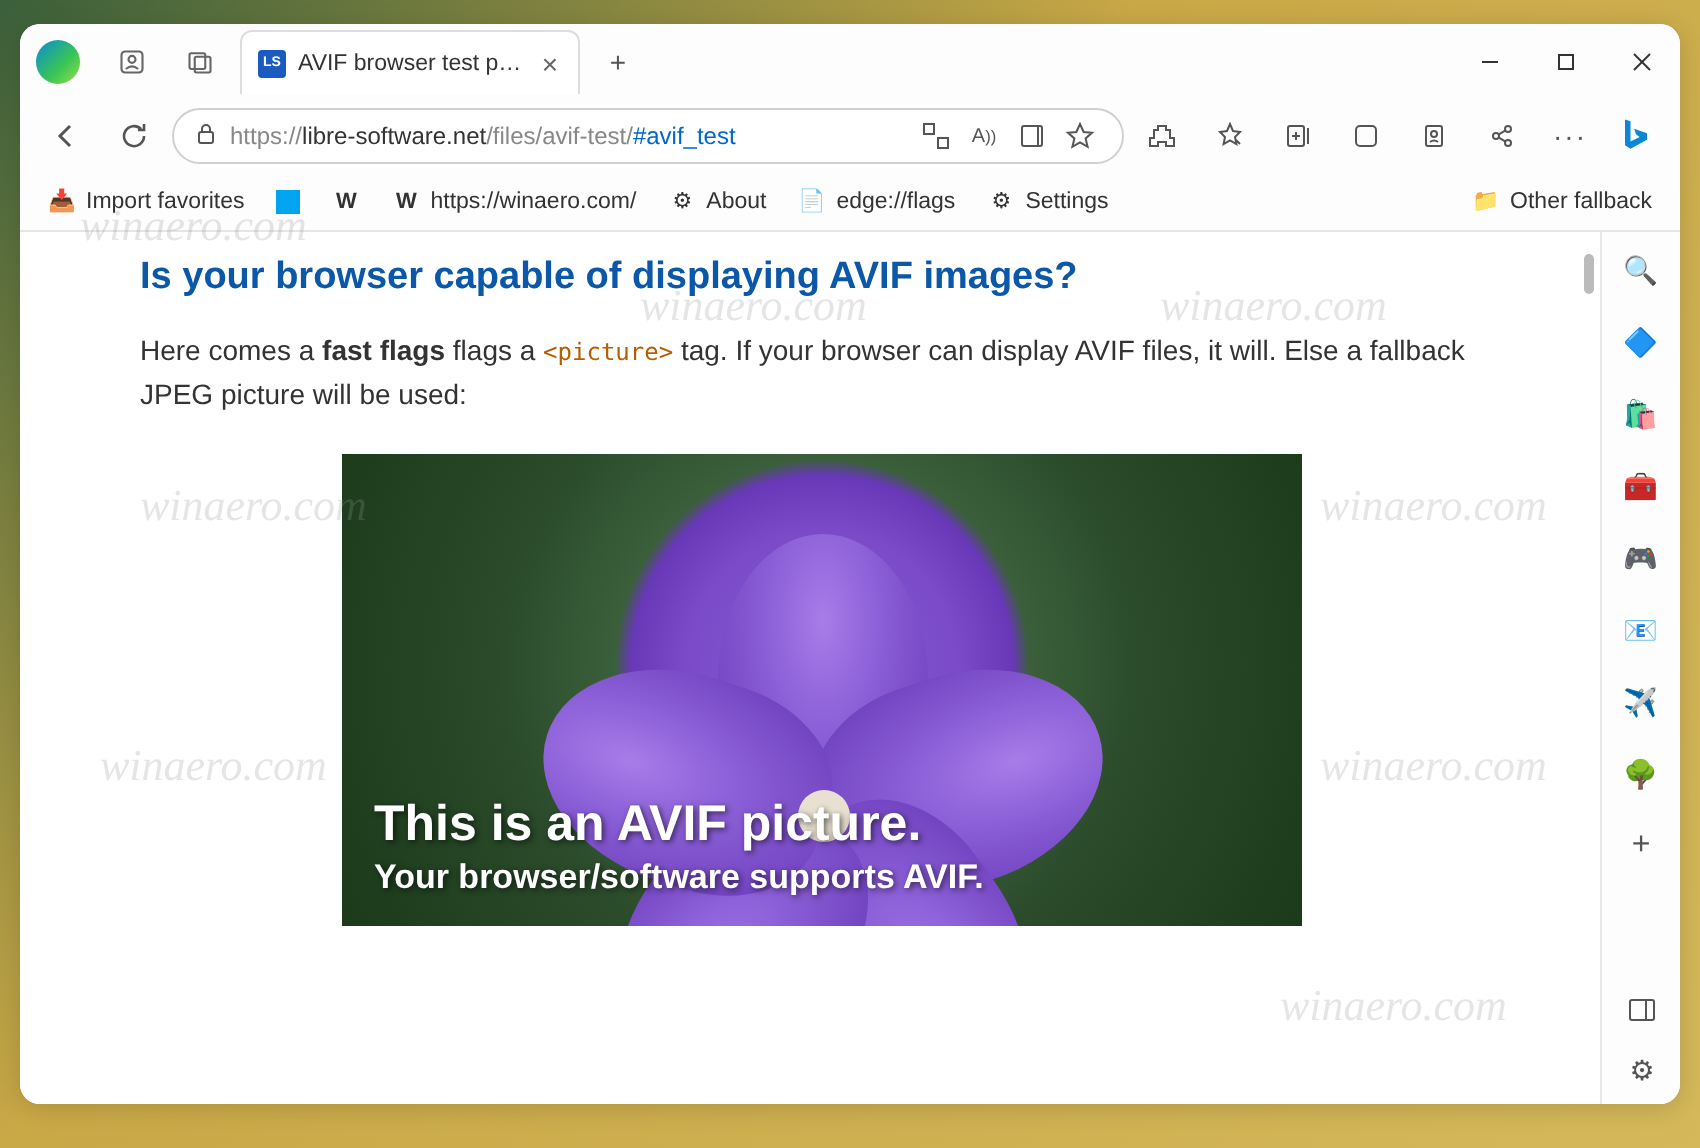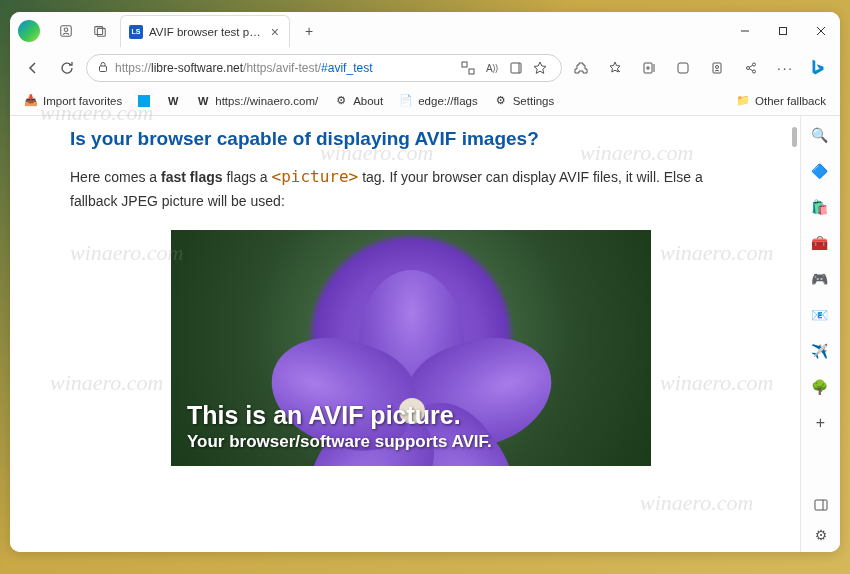--- a/index.html
+++ b/index.html
@@ -28,21 +28,21 @@
 .urlbox .urltext .hash { color: #0066cc; }
 .urlright { display: flex; gap: 2px; }
 .bookmarks { height: 30px; display: flex; align-items: center; padding: 0 8px; gap: 4px; background: #fdfdfd; border-bottom: 1px solid #e5e5e5; font-size: 11.5px; }
 .bkitem { display: flex; align-items: center; gap: 5px; padding: 3px 6px; border-radius: 4px; cursor: pointer; color: #333; }
 .bkicon { width: 14px; height: 14px; display: flex; align-items: center; justify-content: center; font-size: 11px; }
 .bkitem.right { margin-left: auto; }
 .content-wrap { flex: 1; display: flex; overflow: hidden; }
 .content { flex: 1; background: #fff; overflow-y: auto; padding: 12px 48px 0 60px; }
 .content h2 { color: #0b57a8; font-size: 19px; font-weight: bold; margin-bottom: 14px; }
 .content p { font-size: 14px; color: #333; line-height: 1.6; margin-bottom: 18px; }
-.content .codetag { font-family: monospace; font-size: 16px; color: #b85c00; }
+.content .codetag { font-family: monospace; font-size: 12px; color: #b85c00; }
 .imgbox { width: 480px; margin: 0 auto; position: relative; }
 .flower-img { width: 480px; height: 236px; background: radial-gradient(circle at 50% 45%, #8a5ed6 0%, #7a4ac8 25%, #6838b8 35%, #3a5f3a 38%, #2a4a2a 60%, #1a3a1a 100%); position: relative; overflow: hidden; }
 .petal { position: absolute; width: 105px; height: 145px; background: radial-gradient(ellipse at 50% 30%, #a87ce8 0%, #8a5ed6 40%, #6838b8 100%); border-radius: 50% 50% 40% 40%; top: 40px; left: 188px; transform-origin: 50% 100%; }
 .petal:nth-child(1){transform:rotate(0deg);} .petal:nth-child(2){transform:rotate(72deg);} .petal:nth-child(3){transform:rotate(144deg);} .petal:nth-child(4){transform:rotate(216deg);} .petal:nth-child(5){transform:rotate(288deg);}
 .center-dot { position: absolute; top: 168px; left: 228px; width: 26px; height: 26px; background: #e8e0d0; border-radius: 50%; }
 .imgtext { position: absolute; bottom: 14px; left: 16px; color: #fff; text-shadow: 1px 1px 3px rgba(0,0,0,0.6); }
 .imgtext .line1 { font-size: 25px; font-weight: bold; margin-bottom: 2px; }
 .imgtext .line2 { font-size: 17px; font-weight: bold; }
 .sidebar { width: 40px; background: #fdfdfd; border-left: 1px solid #e8e8e8; display: flex; flex-direction: column; align-items: center; padding-top: 8px; gap: 14px; }
 .sidebtn { width: 22px; height: 22px; display: flex; align-items: center; justify-content: center; cursor: pointer; font-size: 14px; }
@@ -111,21 +111,21 @@
     <div class="navbtn">
         <svg viewBox="0 0 16 16">
           <path d="M13 8 A5 5 0 1 1 11.5 4.5 M13 2 L13 5 L10 5" fill="none" stroke="#555" stroke-width="1.3"></path>
         </svg>
       </div>
     <div class="urlbox">
       <span class="lock"><svg width="12" height="12" viewBox="0 0 12 12">
             <rect x="2.5" y="5" width="7" height="5.5" rx="1" fill="none" stroke="#555" stroke-width="1"></rect>
             <path d="M4 5 V3.5 a2 2 0 0 1 4 0 V5" fill="none" stroke="#555" stroke-width="1"></path>
           </svg></span>
-      <span class="urltext"><span>https://</span><span class="host">libre-software.net</span><span>/https/avif-test/</span><span class="hash">#avif_test</span></span>
+      <span class="urltext"><span>https://</span><span class="host">libre-software.net</span><span>/files/avif-test/</span><span class="hash">#avif_test</span></span>
       <div class="urlright">
         <div class="navbtn" style="width:22px">
             <svg viewBox="0 0 16 16">
               <rect x="2" y="2" width="5" height="5" fill="none" stroke="#555" stroke-width="1"></rect>
               <rect x="9" y="9" width="5" height="5" fill="none" stroke="#555" stroke-width="1"></rect>
             </svg>
           </div>
         <div class="navbtn" style="width:22px;font-size:10px;color:#555">A<sup>))</sup></div>
         <div class="navbtn" style="width:22px">
             <svg viewBox="0 0 16 16">

